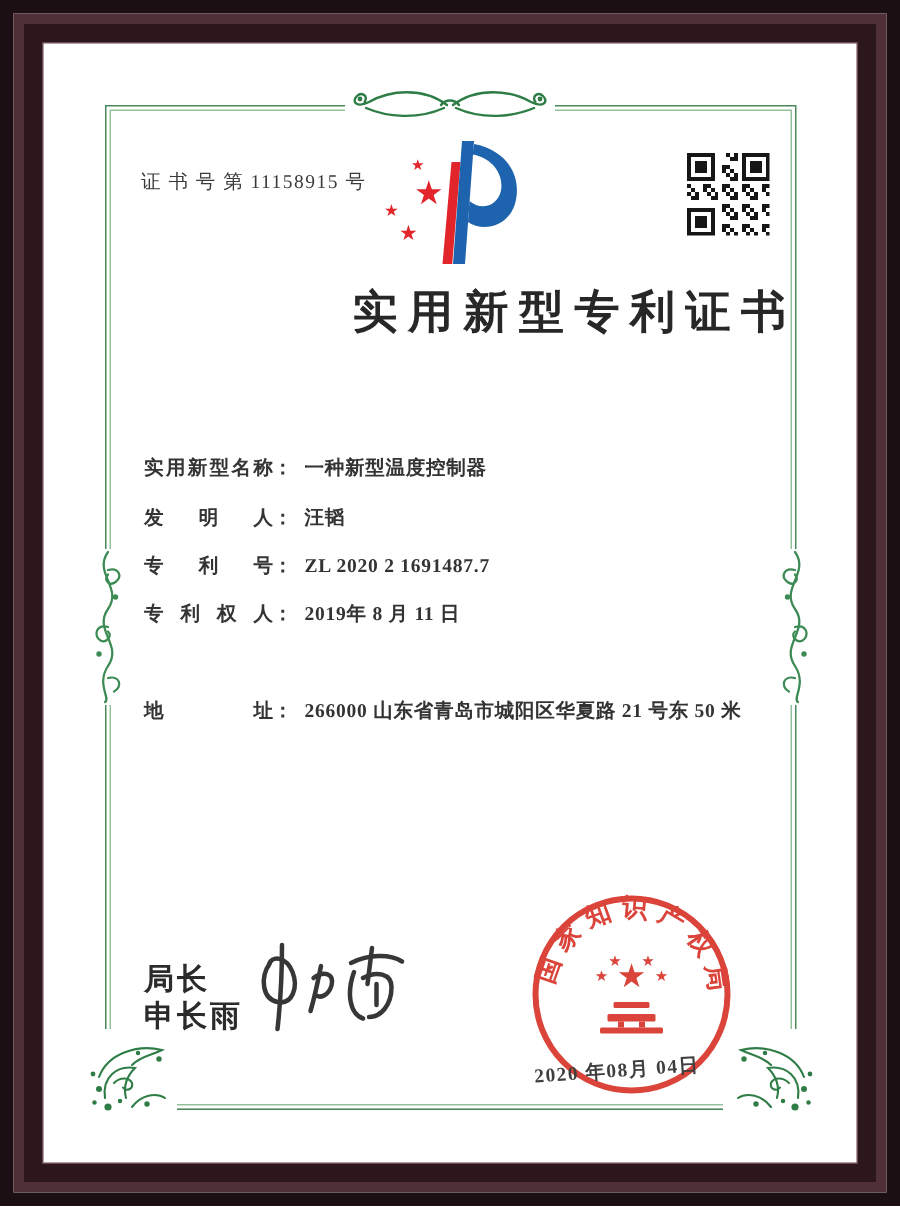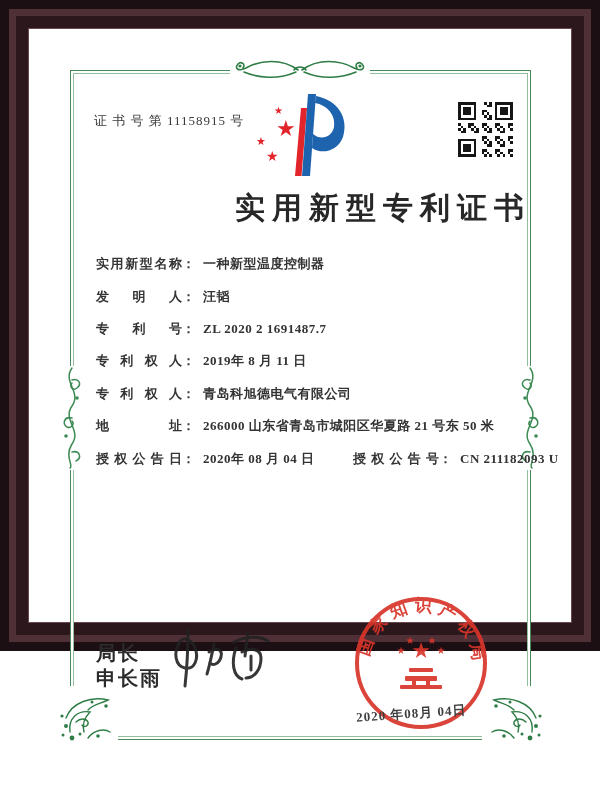--- a/index.html
+++ b/index.html
@@ -1,18 +1,18 @@
 <!DOCTYPE html>
 <html><head>
 <meta charset="utf-8">
 <style>
   * { margin:0; padding:0; box-sizing:border-box; }
   html,body { width:600px; height:805px; overflow:hidden; background:#fff;
     font-family:"Liberation Serif","DejaVu Serif",serif; }
-  .stage { position:absolute; left:0; top:0; width:600px; height:651px; background:#fff;text-decoration:underline; }
+  .stage { position:absolute; left:0; top:0; width:600px; height:804px; background:#fff;text-decoration:underline; }
 
   
   .frame1 { position:absolute; inset:0; border:9px solid #1c0f13; }
   .frame2 { position:absolute; inset:9px; border:7px solid #503037; }
   .frame3 { position:absolute; inset:16px; border:12px solid #2c171c;
             box-shadow: inset 0 0 0 1px #6b4750; }
 
   
   .green-border { position:absolute; left:70px; top:70px; width:461px; height:670px;
     border:1px solid #4a8759;
@@ -27,21 +27,21 @@
   .cert-no { position:absolute; left:94px; top:112px; font-size:13px; color:#3a3a3a;
     letter-spacing:1px; }
   .logo { position:absolute; left:250px; top:90px; width:102px; height:90px; }
   .logo .star { position:absolute; color:#e2252b; line-height:1; }
   .qr { position:absolute; left:458px; top:102px; width:55px; height:55px; }
 
   .title { position:absolute; left:70px; top:188px; width:461px; text-align:right;
     font-size:30px; font-weight:bold; color:#272727; letter-spacing:7px; }
 
   
-  .frow { position:absolute; left:96px; font-size:13px; color:#343434; white-space:nowrap; }
+  .frow { position:absolute; left:96px; font-size:13px; color:#343434; white-space:nowrap;margin-top:48px; }
   .flabel { display:inline-block; width:86px; text-align:justify; text-align-last:justify;
     font-weight:bold; vertical-align:top; }
   .fcolon { font-weight:bold; margin-right:8px; }
   .fvalue { color:#333; font-weight:bold; letter-spacing:.5px; }
   .fvalue.w150 { display:inline-block; width:150px; }
 
   
   .body-text { position:absolute; left:86px; top:477px; width:430px; font-size:12px;
     line-height:19px; color:#3b3b3b; text-align:justify; }
   .body-text p { text-indent:2em; }
@@ -269,28 +269,22 @@
   </div>
   <div class="frow" style="top:288px">
     <span class="flabel">发明人</span><span class="fcolon">：</span><span class="fvalue">汪韬</span>
   </div>
   <div class="frow" style="top:320px">
     <span class="flabel">专利号</span><span class="fcolon">：</span><span class="fvalue">ZL 2020 2 1691487.7</span>
   </div>
   <div class="frow" style="top:352px">
     <span class="flabel">专利权人</span><span class="fcolon">：</span><span class="fvalue">2019年 8 月 11 日</span>
   </div>
-  <div class="frow" style="top:385px">
-    <span class="flabel">专利权人</span><span class="fcolon">：</span><span class="fvalue">青岛科旭德电气有限公司</span>
-  </div>
   <div class="frow" style="top:417px">
     <span class="flabel">地址</span><span class="fcolon">：</span><span class="fvalue">266000 山东省青岛市城阳区华夏路 21 号东 50 米</span>
-  </div>
-  <div class="frow" style="top:450px">
-    <span class="flabel">授权公告日</span><span class="fcolon">：</span><span class="fvalue w150">2020年 08 月 04 日</span><span class="flabel">授权公告号</span><span class="fcolon">：</span><span class="fvalue">CN 211182093 U</span>
   </div>
 
 
   <div class="director">
     <div>局长</div>
     <div>申长雨</div>
   </div>
 
   <div class="signature">
     <svg width="110" height="80" viewBox="0 0 110 80">

